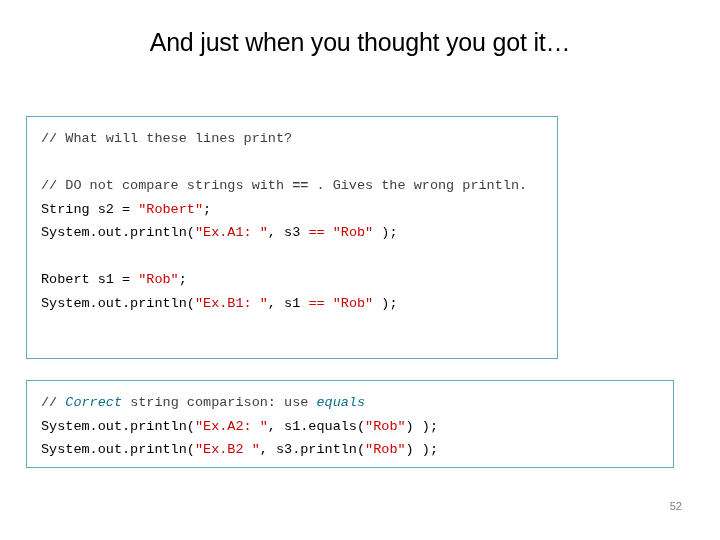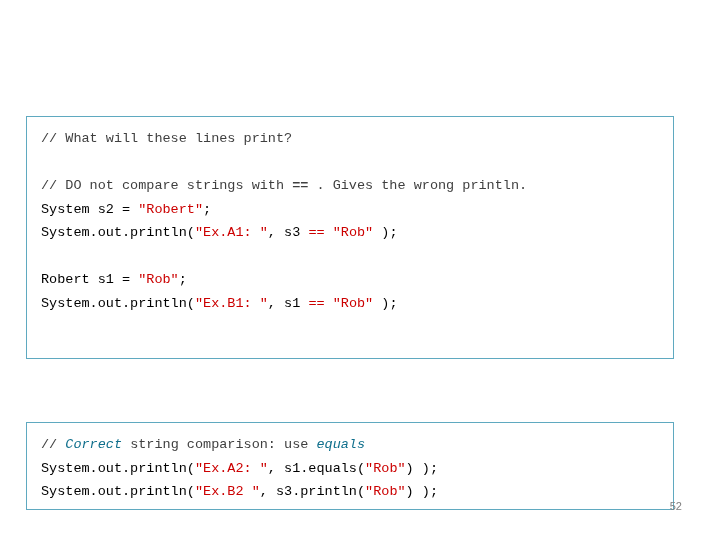--- a/index.html
+++ b/index.html
@@ -44,30 +44,29 @@
     font-family: "Liberation Mono", monospace;
     font-size: 13.5px;
     line-height: 23.5px;
     color: #000000;
     padding: 10px 14px 8px 14px;
   }
 
   .box-a {
     left: 26px;
     top: 116px;
-    width: 648px;
+    width: 532px;
     height: 243px;
   }
 
   .box-b {
     left: 26px;
     top: 380px;
     width: 648px;
     height: 88px;
-    margin-top: 42px;
   }
 
   .code-line {
     white-space: pre;
   }
 
   .blank {
     height: 23.5px;
   }
   .cmt-gray    { color: #3f3f3f; }
@@ -84,26 +83,27 @@
     font-size: 11px;
     color: #7f7f7f;
     font-family: "Liberation Sans", sans-serif;
   }
 </style>
 </head>
 <body>
 
 <div class="slide">
 
+  <div class="slide-title">And just when you thought you got it…</div>
 
   <div class="code-box box-a">
     <div class="code-line"><span class="cmt-gray">// What will these lines print?</span></div>
     <div class="blank"></div>
     <div class="code-line"><span class="cmt-gray">// DO not compare strings with </span><span class="cmt-gray bold">==</span><span class="cmt-gray"> . Gives the wrong println.</span></div>
-    <div class="code-line"><span>System s2 = </span><span class="str-red">"Robert"</span><span>;</span></div>
+    <div class="code-line"><span>String s2 = </span><span class="str-red">"Robert"</span><span>;</span></div>
     <div class="code-line"><span>System.out.println(</span><span class="str-red">"Ex.A1: "</span><span>, s3 </span><span class="op-red">==</span><span> </span><span class="str-red">"Rob"</span><span> );</span></div>
     <div class="blank"></div>
     <div class="code-line"><span>Robert s1 = </span><span class="str-red">"Rob"</span><span>;</span></div>
     <div class="code-line"><span>System.out.println(</span><span class="str-red">"Ex.B1: "</span><span>, s1 </span><span class="op-red">==</span><span> </span><span class="str-red">"Rob"</span><span> );</span></div>
   </div>
 
   <div class="code-box box-b">
     <div class="code-line"><span class="cmt-gray">// </span><span class="kw-teal ital">Correct</span><span class="cmt-gray"> string comparison: use </span><span class="kw-teal ital">equals</span></div>
     <div class="code-line"><span>System.out.println(</span><span class="str-red">"Ex.A2: "</span><span>, s1.equals(</span><span class="str-red">"Rob"</span><span>) );</span></div>
     <div class="code-line"><span>System.out.println(</span><span class="str-red">"Ex.B2 "</span><span>, s3.println(</span><span class="str-red">"Rob"</span><span>) );</span></div>

